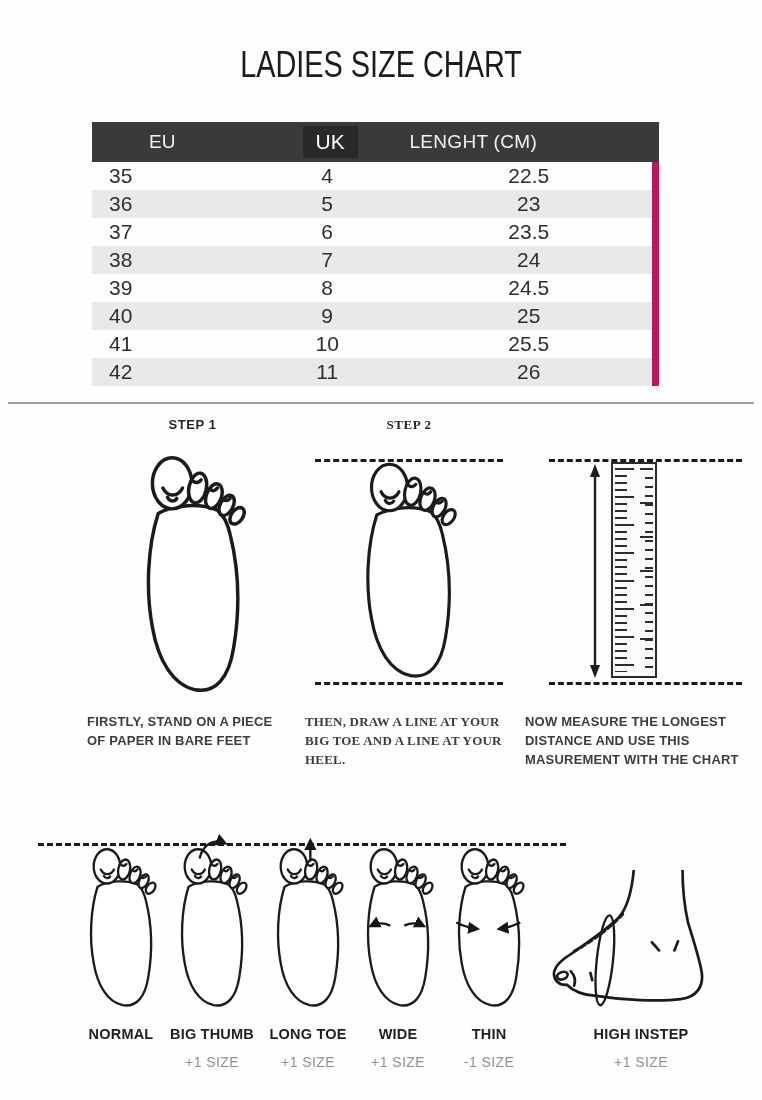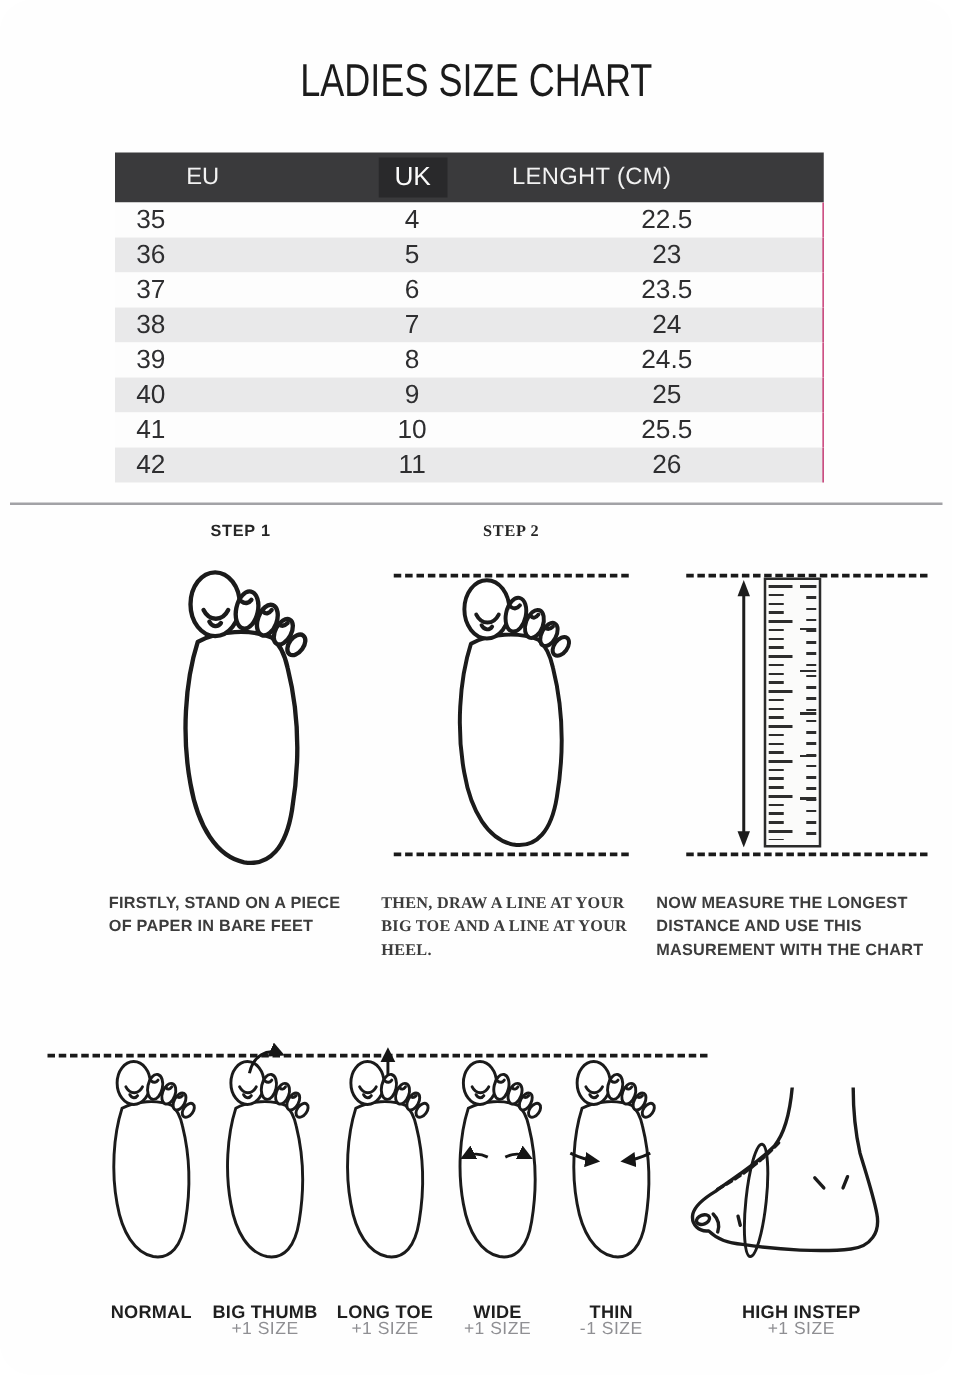--- a/index.html
+++ b/index.html
@@ -1,39 +1,39 @@
 <!DOCTYPE html>
 <html style="--header-bg: #3a3a3c; --uk-bg: #29292b; --stripe: #e9e9ea;"><head>
 <meta charset="utf-8">
 <style>
   html,body{margin:0;padding:0;background:#ffffff;}
   .page{
     position:relative;width:762px;height:1100px;margin:0 auto;background:#fefefe;
-    font-family:"Liberation Sans", sans-serif;color:#1e1e1e;overflow:hidden;border-radius:25px;
+    font-family:"Liberation Sans", sans-serif;color:#1e1e1e;overflow:hidden;
   }
   
   .title{
     position:absolute;top:44px;left:0;width:762px;text-align:center;
     font-size:37px;font-weight:400;color:#1b1b1b;letter-spacing:0px;
     transform:scaleX(.78);transform-origin:50% 50%;white-space:nowrap;
   }
   
   .size-table{position:absolute;left:92px;top:122px;width:567px;}
   .thead{
     display:grid;grid-template-columns:28% 28% 44%;align-items:center;
     height:40px;background:var(--header-bg,#3a3a3c);color:#f2f2f2;font-size:19px;
   }
   .th-eu{padding-left:20px;margin-left:37px;}
   .th-uk{justify-self:center;}
   .uk-box{display:inline-block;background:var(--uk-bg,#29292b);padding:4px 13px;font-size:21px;color:#fafafa;}
   .th-len{letter-spacing:.3px;}
   .tr{
     display:grid;grid-template-columns:28% 28% 44%;align-items:center;
     height:28px;font-size:21px;color:#2e2e30;background:#fdfdfd;
-    border-right:1px solid #be185d;
+    border-right:7px solid #be185d;
   }
   .tr.alt{background:var(--stripe,#e9e9ea);}
   .td.c0{padding-left:17px;}
   .td.c1,.td.c2{text-align:center;}
   
   .divider{position:absolute;top:402px;left:8px;width:746px;height:2px;background:#a2a2a6;}
   
   .step{position:absolute;top:412px;height:400px;margin-left:40px;}
   .step1{left:45px;width:215px;}
   .step2{left:263px;width:212px;font-family:Liberation Serif, serif;}
@@ -66,21 +66,21 @@
   .step1 .step-text{width:200px;}
   .step2 .step-text{width:214px;}
   .step3 .step-text{width:222px;}
   
   .bottom-dash{position:absolute;top:843px;left:38px;width:528px;border-top:3px dashed #1a1a1a;height:0;}
   .ftype{position:absolute;top:846px;width:96px;height:240px;text-align:center;}
   .ft-1{left:73px;} .ft-2{left:164px;} .ft-3{left:260px;} .ft-4{left:350px;} .ft-5{left:441px;}
   .ft-6{left:548px;width:186px;}
   .ftype .foot-svg{margin:0 auto;width:78px;height:164px;overflow:visible;}
   .ft-6 .side-svg{margin:24px auto 0;display:block;width:182px;height:140px;}
-  .ft-label{position:absolute;top:180px;left:0;width:100%;font-size:14.5px;font-weight:700;color:#1f1f1f;letter-spacing:.2px;margin-top:16px;}
+  .ft-label{position:absolute;top:180px;left:0;width:100%;font-size:14.5px;font-weight:700;color:#1f1f1f;letter-spacing:.2px;}
   .ft-note{position:absolute;top:208px;left:0;width:100%;font-size:14px;font-weight:400;color:#8f8f93;letter-spacing:.4px;}
   .defs-holder{position:absolute;width:0;height:0;overflow:hidden;}
 </style>
 </head>
 <body>
 
 <svg class="defs-holder" aria-hidden="true">
   <defs>
     <marker id="ah" viewBox="0 0 10 10" refX="7" refY="5" markerWidth="5.2" markerHeight="5.2" orient="auto-start-reverse">
       <path d="M0,0 L10,5 L0,10 Z" fill="#161616"></path>

